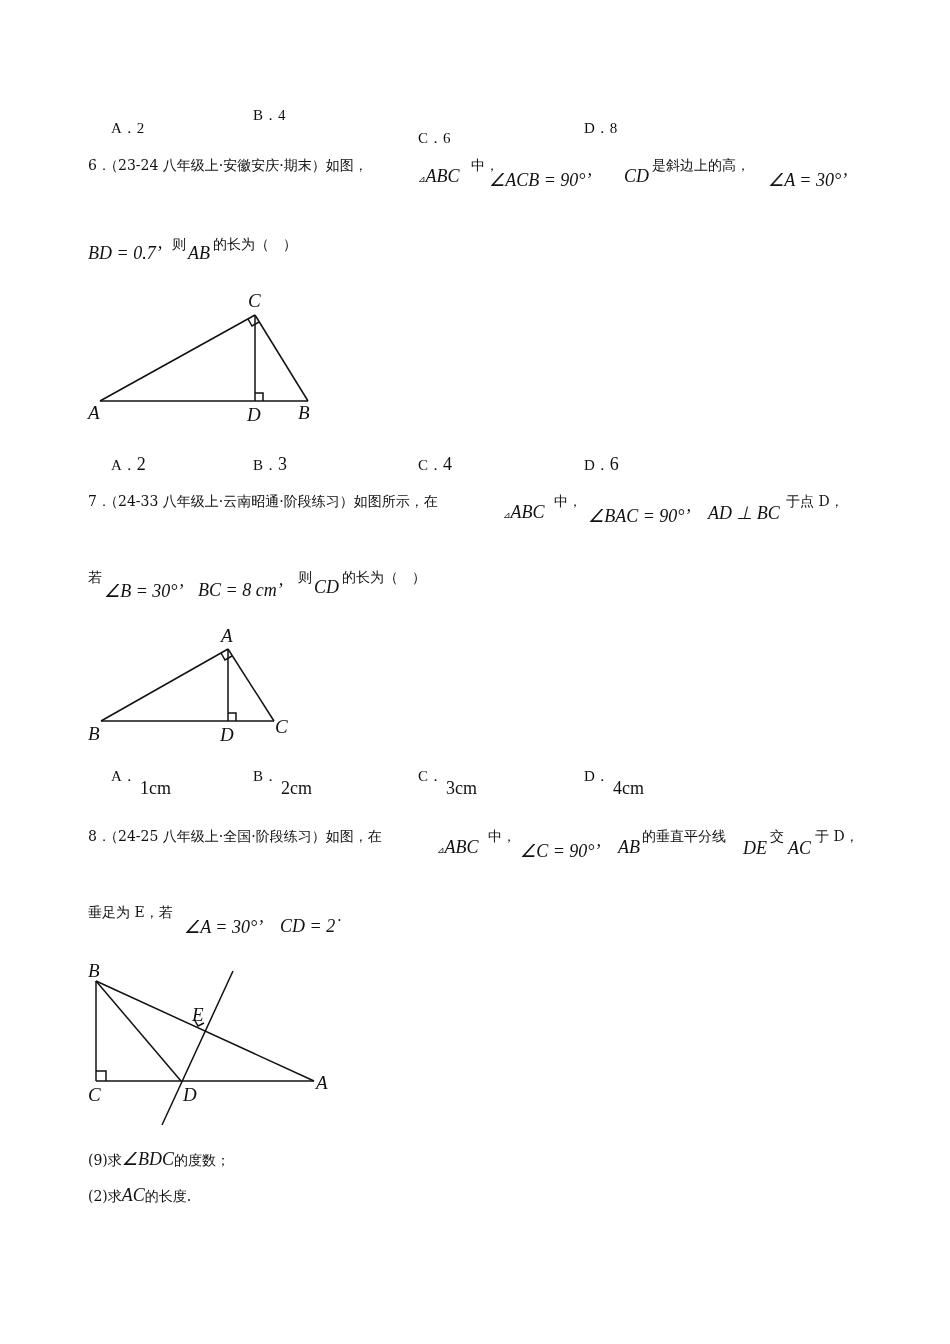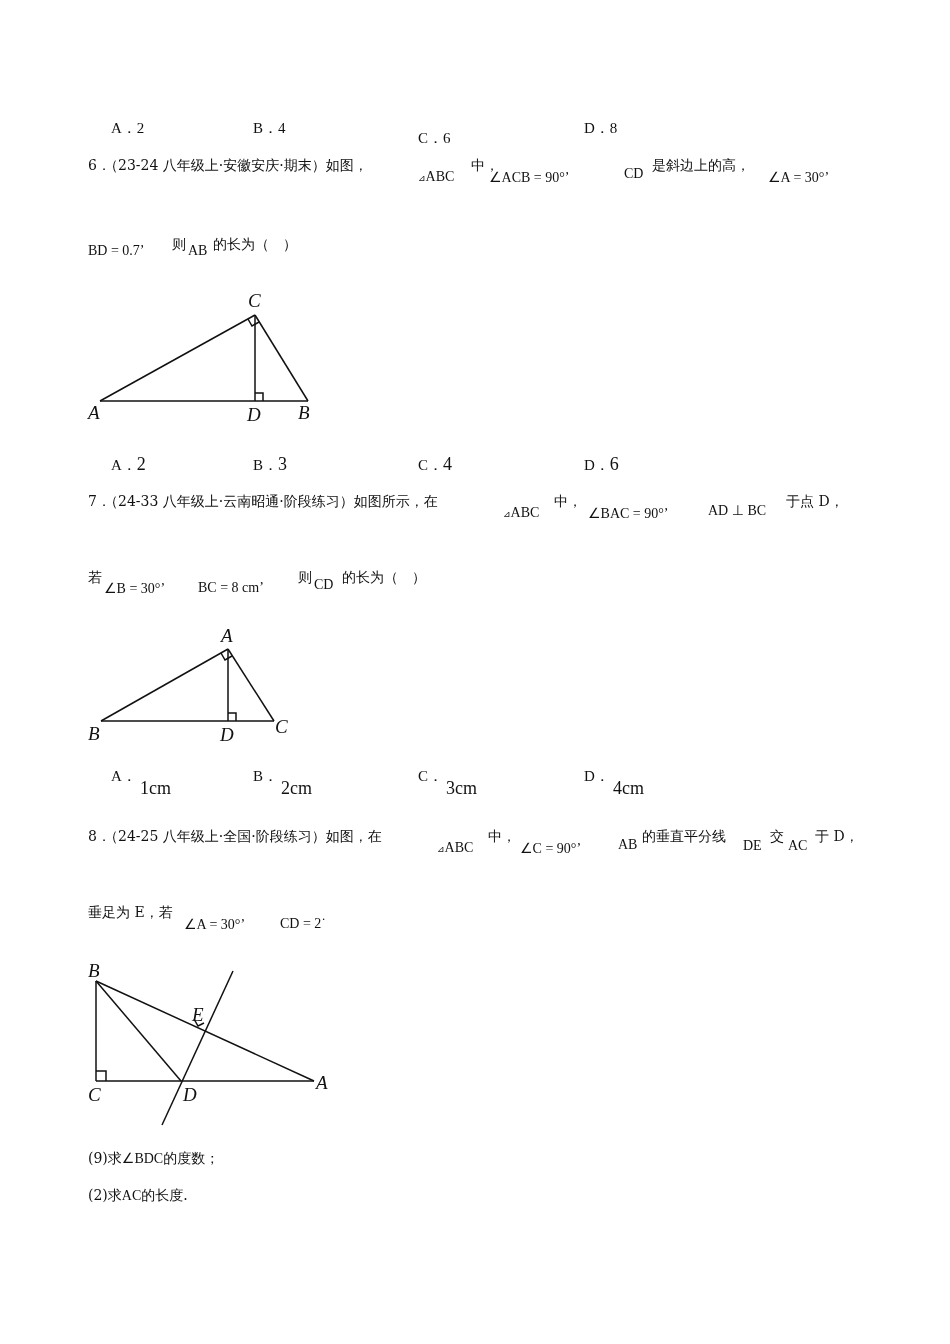--- a/index.html
+++ b/index.html
@@ -3,32 +3,32 @@
 <meta charset="utf-8">
 <style>
   html, body { margin: 0; padding: 0; background: #ffffff; }
   body {
     width: 950px; height: 1344px; position: relative; overflow: hidden;
     font-family: "DejaVu Serif", "Liberation Serif", serif;
     color: #111;
   }
   .abs { position: absolute; white-space: nowrap; }
   .cn { font-family: "DejaVu Serif", serif; font-size: 14px; }
-  .math { font-family: "Liberation Serif", serif; font-size: 14px; }
+  .math { font-family: "Liberation Serif", serif; font-style: italic; font-size: 18px; }
   .opt-label { font-family: "Liberation Serif", serif; font-size: 15px; }
   .opt-val-lg { font-family: "Liberation Serif", serif; font-size: 18px; }
   .tri { font-size: 9px; font-style: normal; }
   svg text { font-family: "Liberation Serif", serif; font-style: italic; font-size: 19px; fill: #111; }
 </style>
 </head>
 <body>
 
 <div>
   <span class="abs opt-label" style="left:111px;top:119px"><span>A．</span><span>2</span></span>
-  <span class="abs opt-label" style="left:253px;top:119px"><span>B．</span><span>4</span></span>
+  <span class="abs opt-label" style="left:253px;top:106px"><span>B．</span><span>4</span></span>
   <span class="abs opt-label" style="left:418px;top:129px"><span>C．</span><span>6</span></span>
   <span class="abs opt-label" style="left:584px;top:119px"><span>D．</span><span>8</span></span>
 </div>
 
 <div>
   <span class="abs cn" style="left:88px;top:157px">6．</span>
   <span class="abs cn" style="left:104px;top:157px">（23-24 八年级上·安徽安庆·期末）如图，</span>
   <span class="abs" style="left:418px;top:166px"><span class="tri">⊿</span><span class="math">ABC</span></span>
   <span class="abs cn" style="left:471px;top:157px">中，</span>
   <span class="abs math" style="left:489px;top:169px">∠ACB = 90°’</span>

